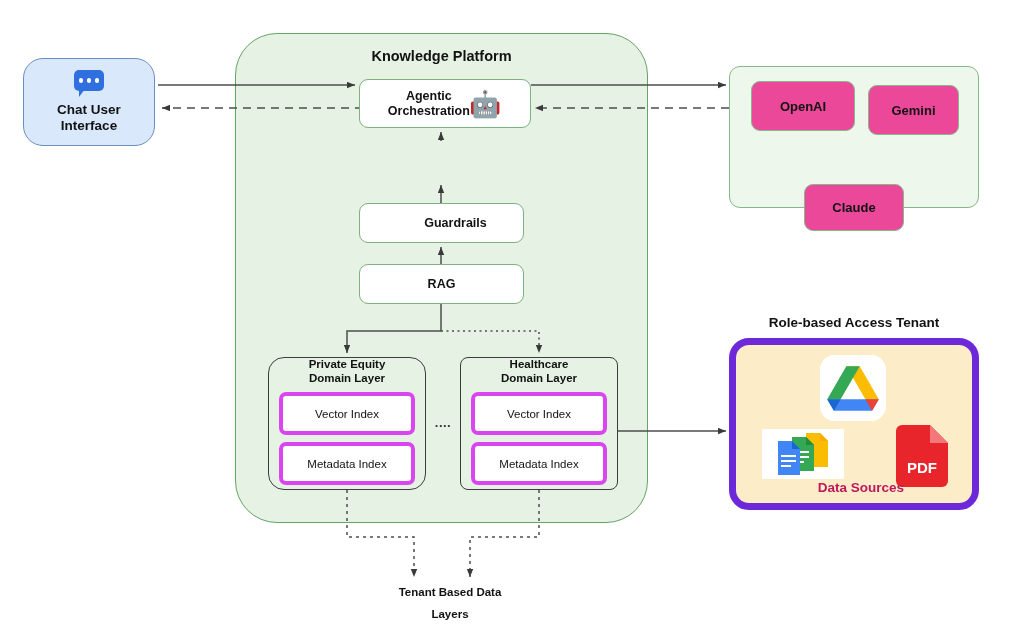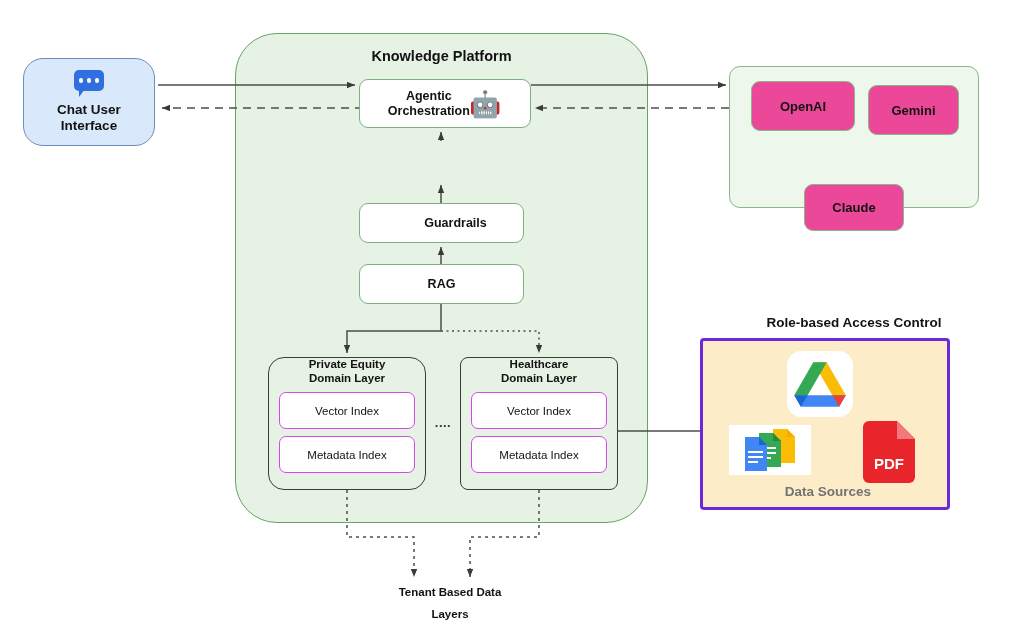--- a/index.html
+++ b/index.html
@@ -136,21 +136,21 @@
     font-weight: bold;
     text-align: center;
     line-height: 13.5px;
     color: #121212;
     white-space: pre-line;
   }
   .domain-inner {
     margin: 7px 10px 0 10px;
     height: 35px;
     background: #ffffff;
-    border: 1px solid #d946ef;
+    border: 4px solid #d946ef;
     border-radius: 7px;
     display: flex;
     align-items: center;
     justify-content: center;
     font-size: 11.5px;
     color: #121212;
   }
   #dots-separator {
     left: 426px; top: 412px; width: 34px; height: 20px;
     font-size: 13px; font-weight: bold; letter-spacing: 0.5px;
@@ -187,32 +187,32 @@
     font-size: 13.5px; font-weight: bold;
   }
 
   
   #rbac-title {
     left: 729px; top: 312px; width: 250px; height: 20px;
     font-size: 13.5px; font-weight: bold;
   }
   #datasources-panel {
     position: absolute;
-    left: 700px; top: 338px; width: 250px; height: 172px;
+    left: 729px; top: 338px; width: 250px; height: 172px;
     background: #fcecc8;
-    border: 3px solid #6d28d9;
-    border-radius: 4px;
+    border: 7px solid #6d28d9;
+    border-radius: 20px;
     box-sizing: border-box;
   }
   #datasources-label {
     position: absolute;
     left: 0; bottom: 8px; width: 250px;
     text-align: center;
     font-size: 13.5px; font-weight: bold;
-    color: #737373;
+    color: #be185d;
   }
   .ds-icon { position: absolute; }
   #ds-drive { left: 84px; top: 10px; width: 66px; height: 66px; }
   #ds-gsuite { left: 26px; top: 84px; width: 82px; height: 50px; background:#fff; }
   #ds-pdf { left: 160px; top: 80px; width: 52px; height: 62px; }
 
   
   svg.edges {
     position: absolute;
     left: 0; top: 0;
@@ -311,21 +311,21 @@
   </div>
 
   <div class="node" id="dots-separator">....</div>
 
   <div id="llms-panel">
     <div class="llm-chip" id="llm-openai">OpenAI</div>
     <div class="llm-chip" id="llm-gemini">Gemini</div>
     <div class="llm-chip" id="llm-claude">Claude</div>
   </div>
 
-  <div class="node" id="rbac-title">Role-based Access Control</div>
+  <div class="node" id="rbac-title">Role-based Access Tenant</div>
 
   <div id="datasources-panel">
 
     <svg class="ds-icon" id="ds-drive" viewBox="0 0 64 64" xmlns="http://www.w3.org/2000/svg">
       <rect x="0" y="0" width="64" height="64" rx="14" fill="#ffffff"></rect>
       <g transform="translate(7,11)">
         <path d="M18.5,0 L31.5,0 L50,32 L37,32 z" fill="#fbbc04"></path>
         <path d="M18.5,0 L12,11.3 L25,34 L31.5,22.7 z" fill="#fff" opacity="0"></path>
         <path d="M18.5,0 L0,32 L13,32 L31.5,0 z" fill="#34a853"></path>
         <path d="M0,32 L6.5,43 L43.5,43 L50,32 z" fill="#4285f4"></path>

